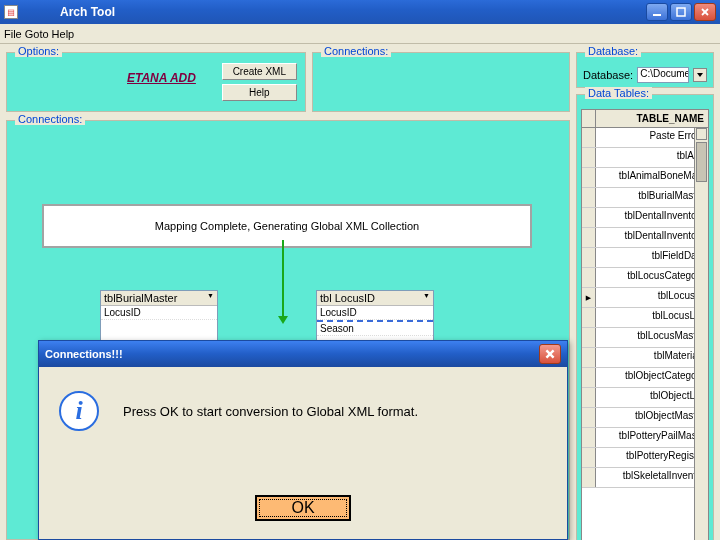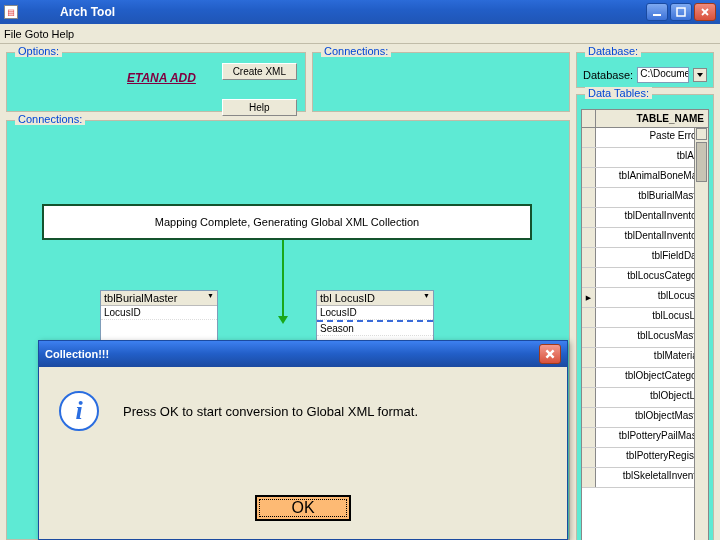--- a/index.html
+++ b/index.html
@@ -20,21 +20,21 @@
   .menubar span { color:#000; }
 
   
   .content { position: relative; background: #ece9d8; width: 100%; height: calc(540px - 24px - 20px); }
 
   .groupbox { position: absolute; border: 1px solid #c0bca8; background: #5eead4; }
   .groupbox .gb-title { position:absolute; top:-8px; left:8px; background:#ece9d8; padding: 0 3px; color:#0046d5; font-size:11px;}
 
   .gb-options { left: 6px; top: 8px; width: 300px; height: 60px; }
   .options-link { position:absolute; left:120px; top:18px; color:#800040; font-weight:bold; text-decoration: underline; font-style: italic; font-size:12px;}
-  .options-buttons { position:absolute; right:8px; top:10px; display:flex; flex-direction:column; gap:19px;}
+  .options-buttons { position:absolute; right:8px; top:10px; display:flex; flex-direction:column; gap:4px;}
   .btn { background:#ece9d8; border:1px solid #888; border-top-color:#fff; border-left-color:#fff; padding: 2px 10px; font-size:10px; min-width:70px; text-align:center;}
 
   .gb-connections-top { left: 312px; top: 8px; width: 258px; height: 60px; }
 
   .gb-database { left: 576px; top: 8px; width: 138px; height: 36px; }
   .db-row { position:absolute; top:14px; left:6px; right:6px; display:flex; align-items:center; gap:4px; font-size:10px;}
   .db-input { flex:1; height:16px; border:1px solid #7f9db9; background:#fff; padding: 0 2px; font-size:10px; overflow:hidden; white-space:nowrap;}
   .dd-arrow { width:14px; height:14px; background:#ece9d8; border:1px solid #888; display:flex; align-items:center; justify-content:center;}
   .dd-arrow::after { content:""; border-left:3px solid transparent; border-right:3px solid transparent; border-top:4px solid #000; }
 
@@ -47,21 +47,21 @@
   .dt-row .rowhead { width:14px; background:#ece9d8; border-right:1px solid #888; display:flex; align-items:center; justify-content:center;}
   .dt-row .cell { flex:1; padding: 2px 3px; text-align:right; font-size:10px; overflow:hidden; white-space:nowrap; text-overflow: clip;}
   .dt-row.sel .rowhead::after { content:"▶"; font-size:7px; color:#000;}
   .scroll-v { position:absolute; right:0; top:18px; bottom:0; width:14px; background:#ece9d8; border-left:1px solid #888;}
   .scroll-v .thumb { position:absolute; top:14px; left:1px; right:1px; height:40px; background:#c8c4b4; border:1px solid #888;}
   .scroll-v .arr { position:absolute; left:1px; right:1px; height:12px; background:#ece9d8; border:1px solid #888;}
   .scroll-v .arr.up { top:0;}
 
   .gb-connections-main { left:6px; top:76px; width:564px; height:420px;}
 
-  .status-banner { position:absolute; left:42px; top:160px; width:490px; height:36px; border:2px solid #14532d; background:#fff; display:flex; align-items:center; justify-content:center; color:#000; font-size:15px;}
+  .status-banner { position:absolute; left:42px; top:160px; width:490px; height:44px; border:2px solid #a3a3a3; background:#fff; display:flex; align-items:center; justify-content:center; color:#000; font-size:15px;}
   .green-arrow { position:absolute; left:282px; top:196px; width:2px; height:78px; background:#1aa81a;}
   .green-arrow::after { content:""; position:absolute; bottom:-6px; left:-4px; border-left:5px solid transparent; border-right:5px solid transparent; border-top:8px solid #1aa81a;}
 
   .listbox { position:absolute; width:118px; height:52px; background:#fff; border:1px solid #7f9db9; overflow:hidden;}
   .listbox .lb-title { background:#ece9d8; border-bottom:1px solid #bbb; padding:1px 3px; font-size:10px; display:flex; justify-content:space-between;}
   .listbox .lb-title::after { content:"▼"; font-size:7px; color:#000;}
   .listbox .lb-item { padding:1px 3px; font-size:10px; border-bottom:1px dotted #ddd;}
   .lb1 { left:100px; top:246px;}
   .lb2 { left:316px; top:246px;}
   .lb2 .lb-item:nth-child(3){border-top:2px dashed #3a6bd8;}
@@ -241,21 +241,21 @@
   <div class="listbox lb2">
     <div class="lb-title">
         <span>tbl LocusID</span>
       </div>
     <div class="lb-item">LocusID</div>
     <div class="lb-item">Season</div>
   </div>
 
   <div class="modal">
     <div class="modal-titlebar">
-      <div class="t">Collection!!!</div>
+      <div class="t">Connections!!!</div>
       <div class="modal-close">
         <svg width="12" height="12" viewBox="0 0 10 10">
             <line x1="2" y1="2" x2="8" y2="8" stroke="#fff" stroke-width="2"></line>
             <line x1="8" y1="2" x2="2" y2="8" stroke="#fff" stroke-width="2"></line>
           </svg>
       </div>
     </div>
     <div class="modal-body">
       <div class="info-icon">i</div>
       <div class="modal-text">Press OK to start conversion to Global XML format.</div>

